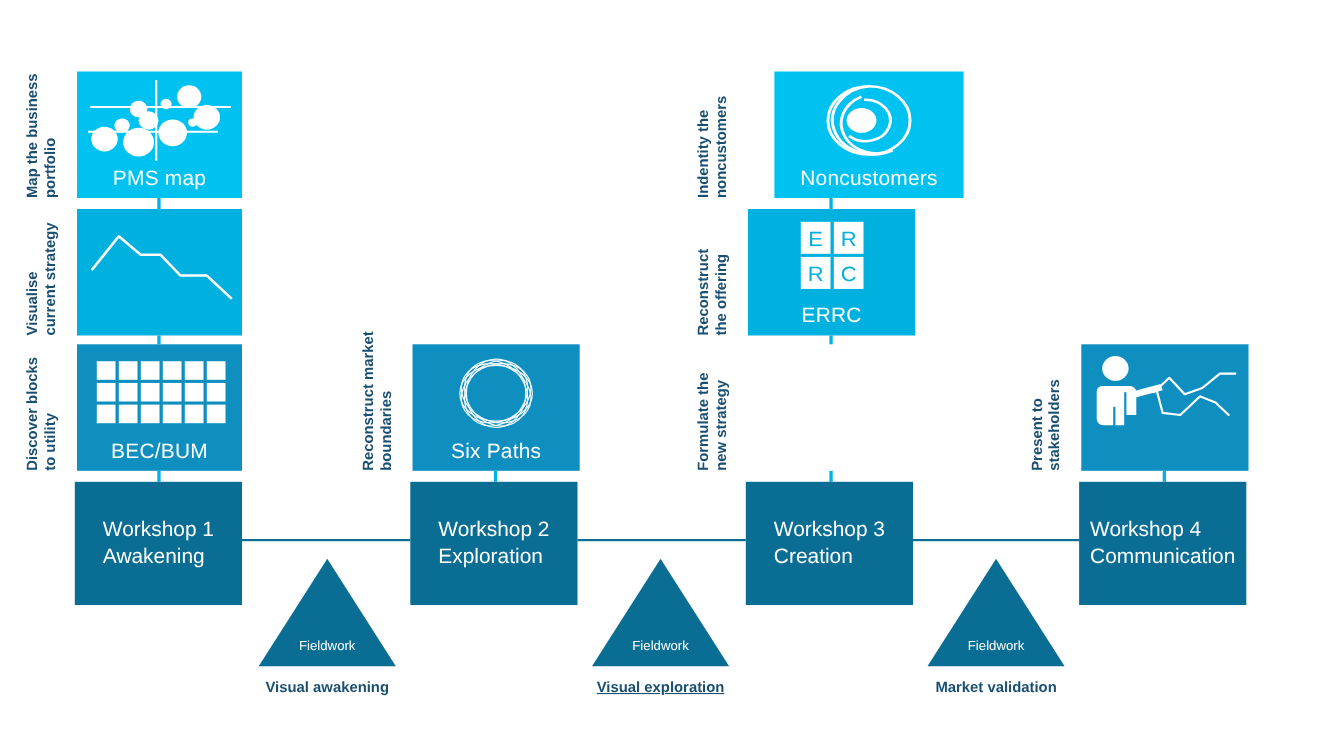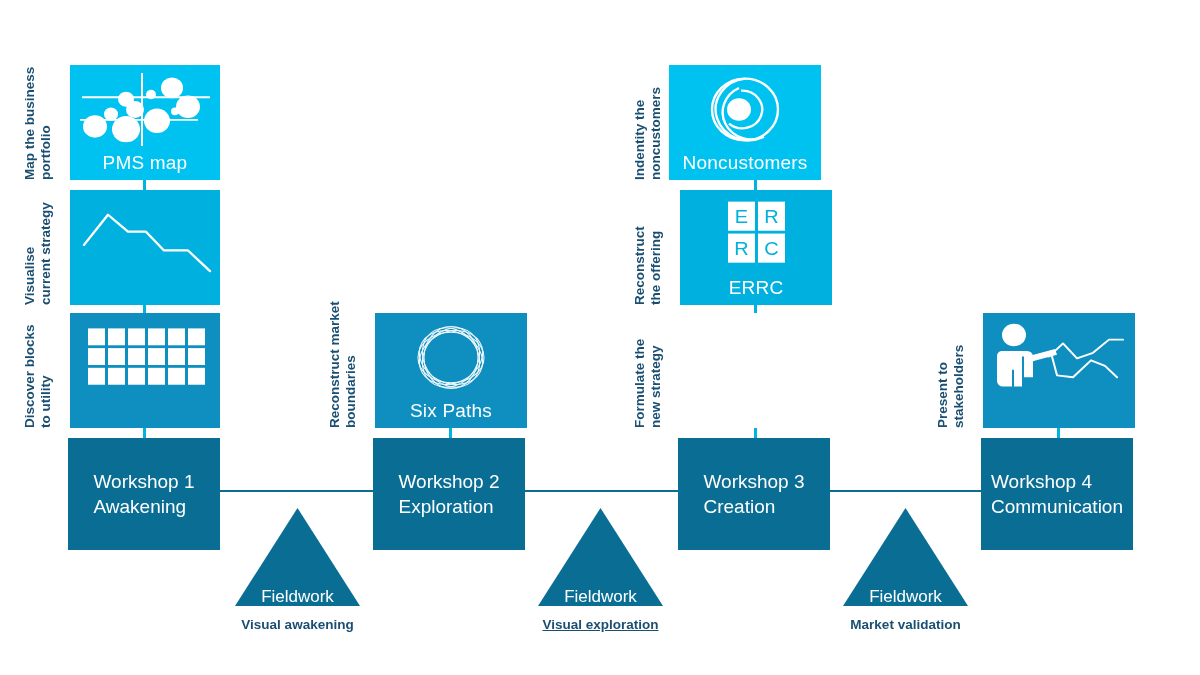--- a/index.html
+++ b/index.html
@@ -66,24 +66,24 @@
 
   
   .fieldwork{position:absolute;}
   .fieldwork .tri{
     position:absolute;left:0;top:0;
     width:100%;height:100%;
   }
   .fieldwork .tri svg{width:100%;height:100%;display:block;}
   .fieldwork .tri-text{
     position:absolute;
-    left:0;right:0;bottom:0;
+    left:0;right:0;bottom:10px;
     text-align:center;
     color:#ffffff;
-    font-size:17px;
+    font-size:12px;
     line-height:18px;
   }
   .fieldwork-caption{
     position:absolute;
     text-align:center;
     color:#1b4f72;
     font-size:13.5px;
     font-weight:bold;
     line-height:16px;
     white-space:nowrap;
@@ -155,20 +155,21 @@
 
           <rect x="18" y="52" width="17" height="18"></rect>
           <rect x="38" y="52" width="17" height="18"></rect>
           <rect x="58" y="52" width="17" height="18"></rect>
           <rect x="78" y="52" width="17" height="18"></rect>
           <rect x="98" y="52" width="17" height="18"></rect>
           <rect x="118" y="52" width="17" height="18"></rect>
         </g>
       </svg>
     </div>
+    <div class="card-label">BEC/BUM</div>
   </div>
   <div class="side-cap" style="left:22px;top:313px;width:115px;height:34px;transform-origin:left top;transform:rotate(-90deg) translate(-115px,0);">Discover blocks
 to utility</div>
 
   <div class="conn-v" style="left:143px;top:180px;height:10px;"></div>
   <div class="conn-v" style="left:143px;top:305px;height:8px;"></div>
   <div class="conn-v" style="left:143px;top:428px;height:10px;"></div>
 
   <div class="workshop" style="left:68px;top:438px;width:152px;height:112px;">
     <span>
@@ -197,21 +198,21 @@
 
   <div class="conn-v" style="left:449px;top:428px;height:10px;"></div>
 
   <div class="workshop" style="left:373px;top:438px;width:152px;height:112px;">
     <span>
       <span>Workshop 2</span><br>
       <span>Exploration</span>
     </span>
   </div>
 
-  <div class="card tone-1" style="left:669px;top:65px;width:152px;height:115px;">
+  <div class="card tone-1" style="left:704px;top:65px;width:172px;height:115px;">
     <div class="icon-wrap">
       <svg viewBox="0 0 152 82" preserveAspectRatio="none">
         <g fill="none" stroke="#ffffff" stroke-width="2.4">
           <circle cx="76" cy="41" r="33"></circle>
           <path d="M76,8 A33,33 0 1,0 95,70 A25,25 0 1,1 70,18"></path>
           <path d="M72,21 A20,20 0 1,1 60,56"></path>
         </g>
         <circle cx="70" cy="41" r="12" fill="#ffffff"></circle>
       </svg>
     </div>

